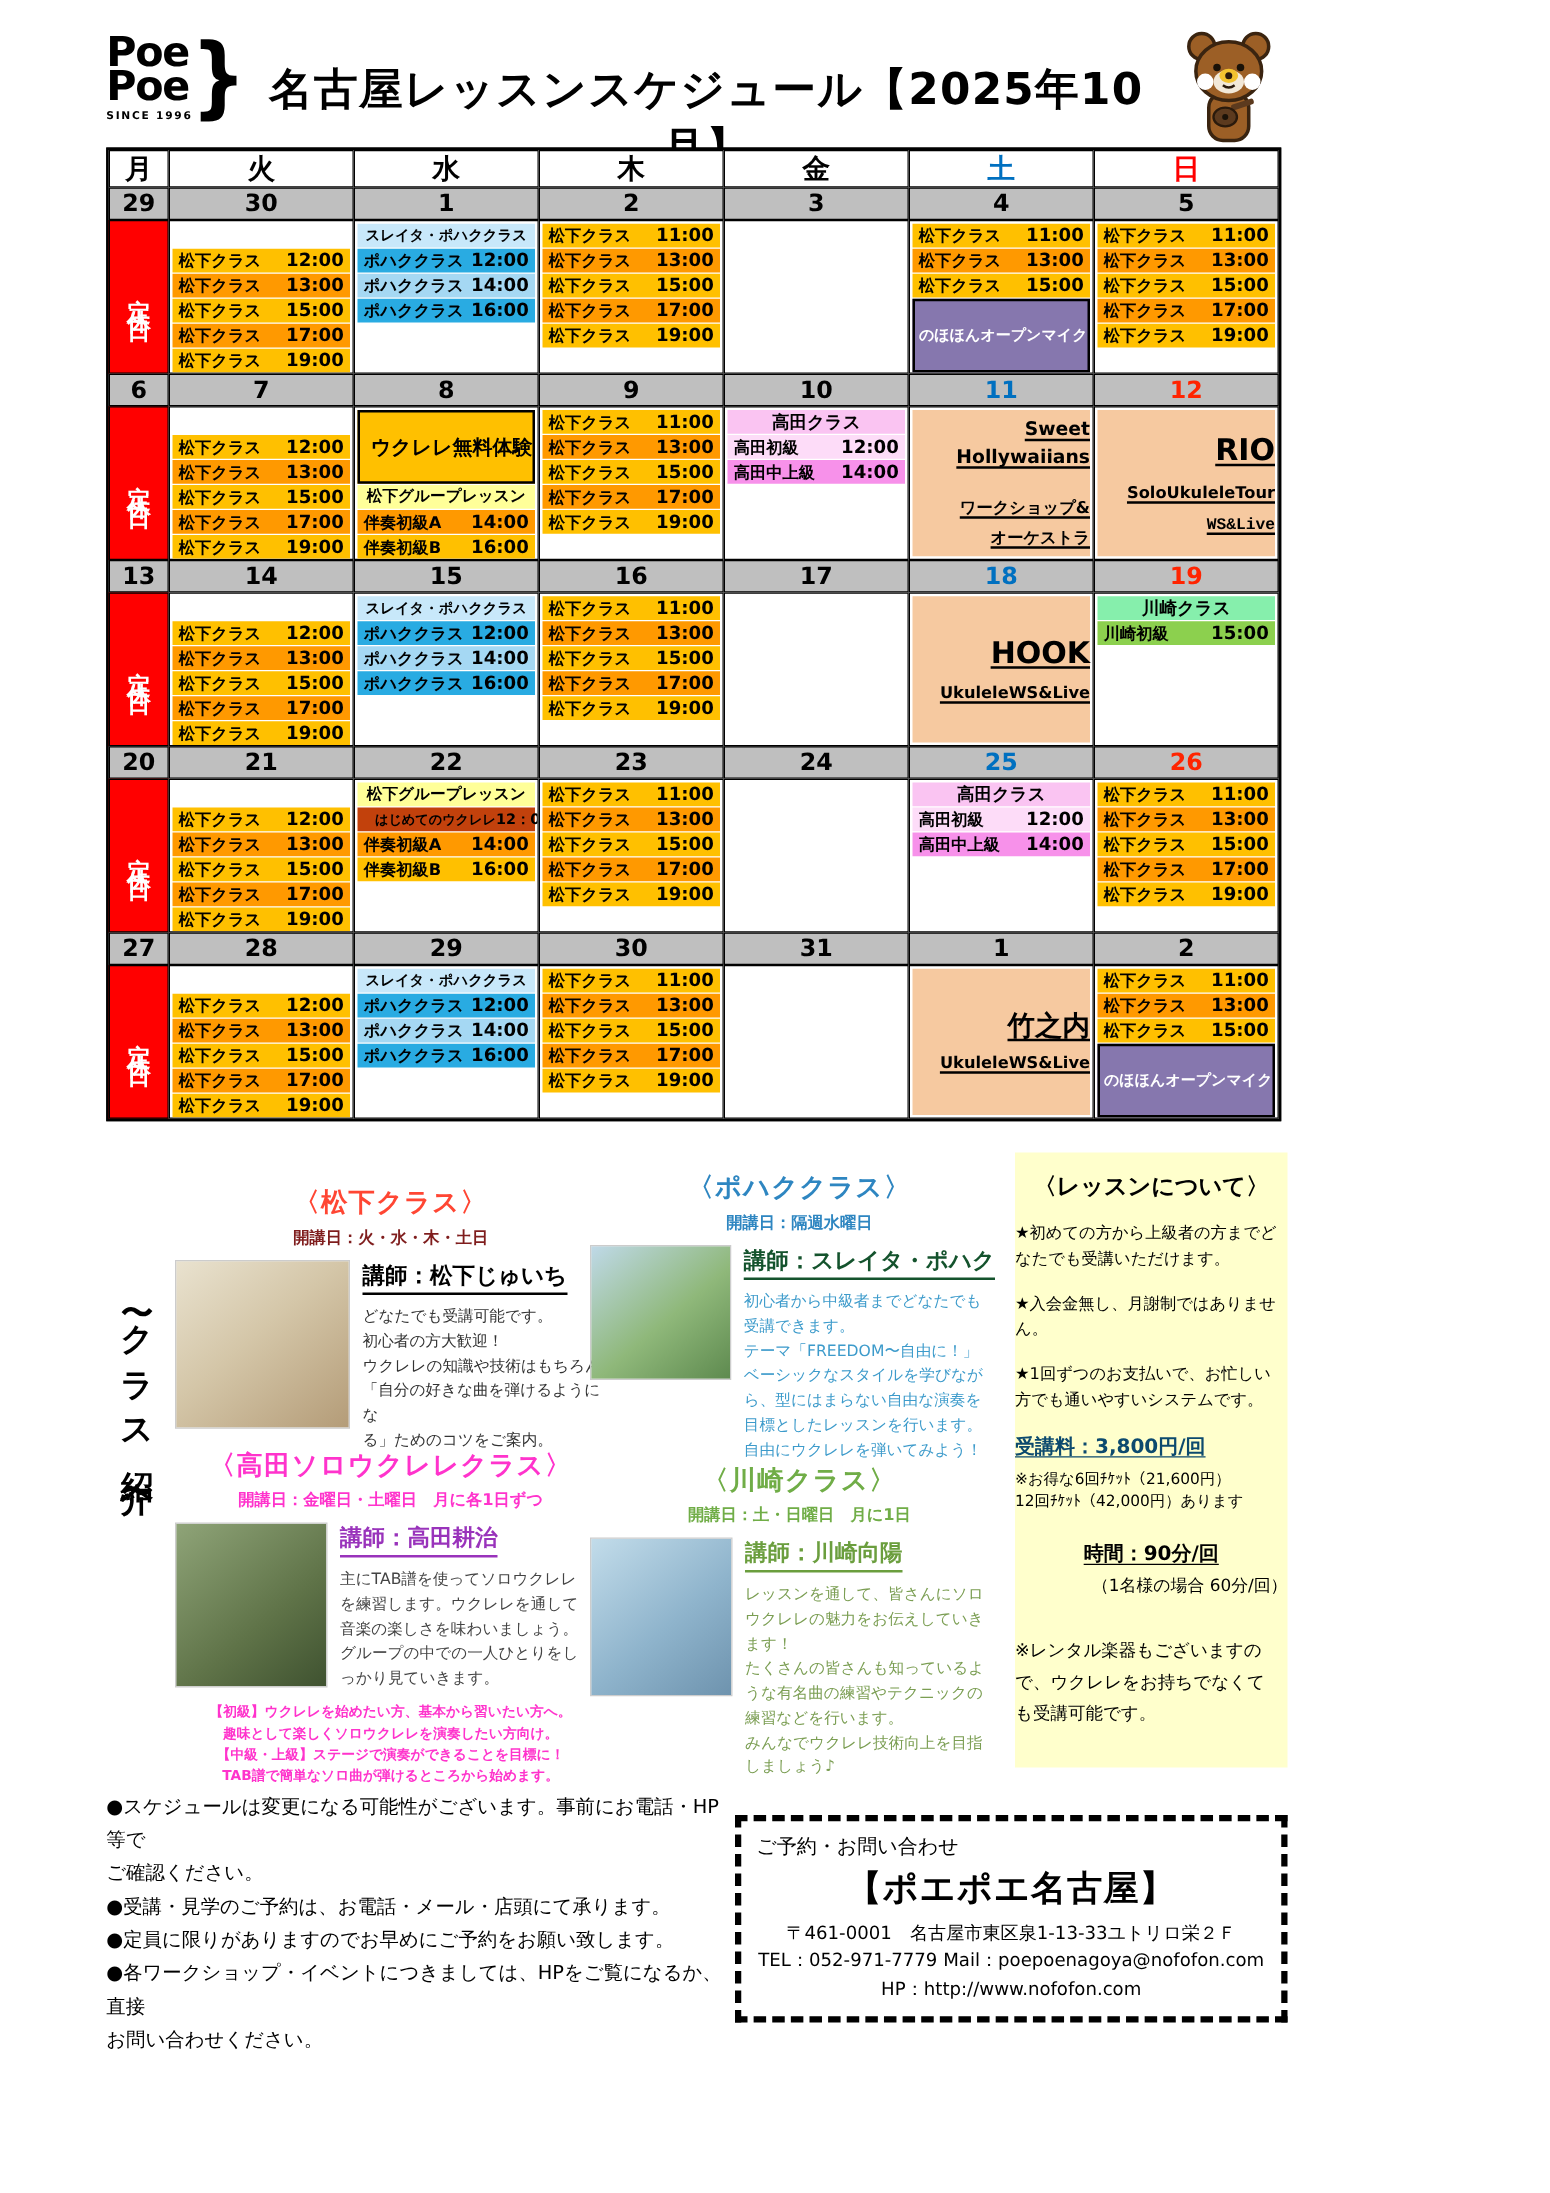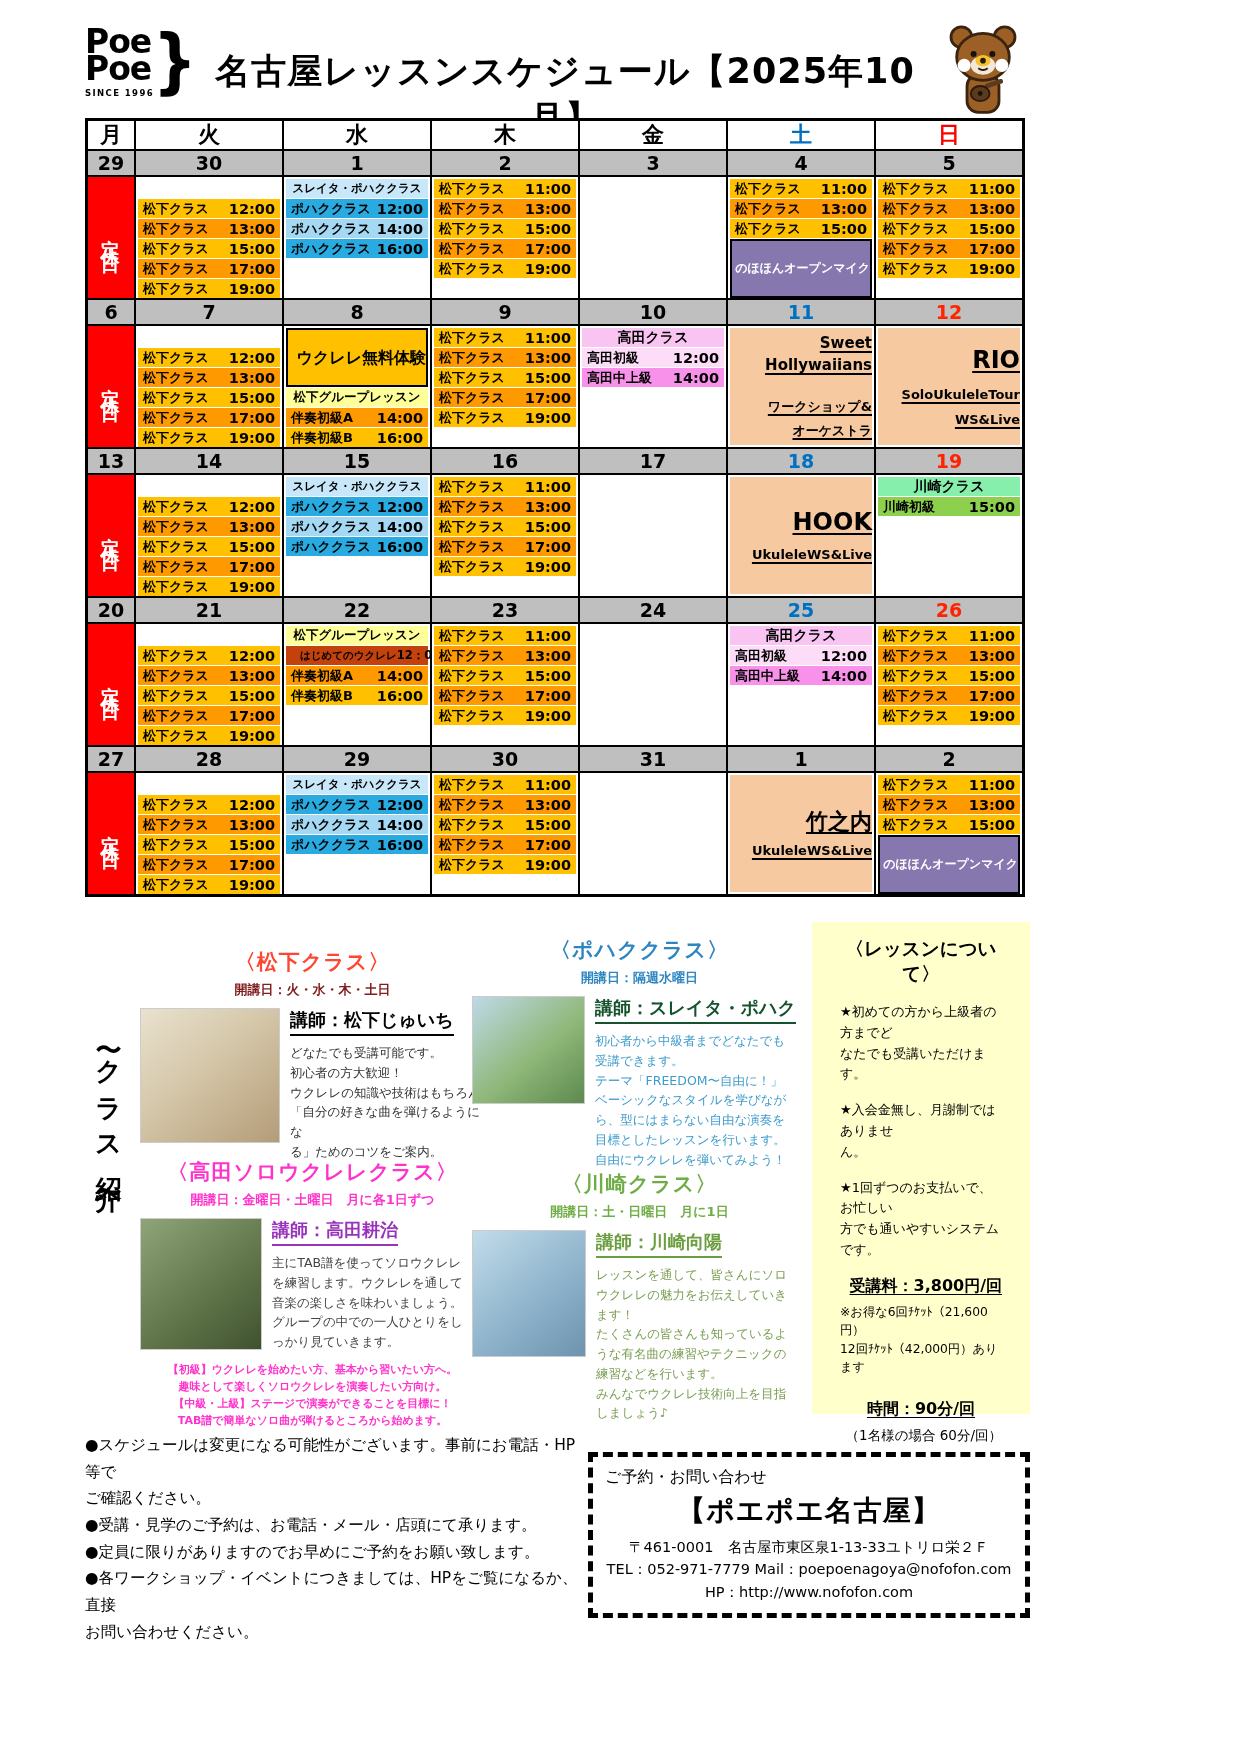--- a/index.html
+++ b/index.html
@@ -47,24 +47,24 @@
   .class-sched{text-align:center;font-size:13px;font-weight:bold;margin:5px 0 9px;}
   .class-row{display:flex;align-items:flex-start;}
   .class-photo{flex:0 0 auto;margin-right:10px;border:1px solid #CCC;}
   .class-teacher{font-size:18px;font-weight:bold;margin-bottom:7px;}
   .class-teacher span{display:inline-block;border-bottom:2px solid currentColor;padding-bottom:2px;}
   .class-body{font-size:12.5px;line-height:1.58;white-space:pre-line;font-weight:500;}
   .class-foot{font-size:11px;line-height:1.55;text-align:center;margin-top:9px;white-space:pre-line;font-weight:bold;}
 
   
   .lesson-box{position:absolute;left:812px;top:922px;width:218px;height:492px;background:#FFFFCC;
-              padding:14px 28px;color:#000;}
+              padding:14px 0;color:#000;}
   .lesson-title{text-align:center;font-size:18.5px;font-weight:bold;margin-bottom:16px;}
   .lesson-p{font-size:13px;line-height:1.6;margin-bottom:15px;white-space:pre-line;}
-  .lesson-fee{color:#000000;text-align:right;font-size:16px;font-weight:bold;text-decoration:underline;
+  .lesson-fee{color:#0c4a6e;text-align:left;font-size:16px;font-weight:bold;text-decoration:underline;
               text-underline-offset:3px;margin:12px 0 6px;}
   .lesson-note{font-size:12.3px;line-height:1.5;white-space:pre-line;}
   .lesson-time{text-align:center;font-size:16px;font-weight:bold;text-decoration:underline;
                text-underline-offset:3px;margin:22px 0 5px;}
   .lesson-note.center{text-align:right;font-size:13.5px;}
   .lesson-rental{font-size:14px;line-height:1.8;margin-top:30px;white-space:pre-line;}
 
   
   .notes{position:absolute;left:85px;top:1432px;width:505px;font-size:15.5px;line-height:1.72;
          white-space:pre-line;color:#000;}
@@ -318,21 +318,21 @@
             <div class="box-line u" style="font-size: 15px;">Sweet</div>
             <div class="box-line u" style="font-size: 15px; margin-top: 4px;">Hollywaiians</div>
             <div class="box-line u" style="font-size: 13px; margin-top: 24px;">ワークショップ&amp;</div>
             <div class="box-line u" style="font-size: 13px; margin-top: 8px;">オーケストラ</div>
           </div>
         </div>
         <div class="day-cell">
           <div class="box fill" style="background: rgb(246, 201, 160);">
             <div class="box-line u" style="font-size: 24px; margin-left: 40px;">RIO</div>
             <div class="box-line u" style="font-size: 13px; margin-top: 12px;">SoloUkuleleTour</div>
-            <div class="box-line u" style="font-size: 13px; margin-top: 8px;">WS&amp;Live</div>
+            <div class="box-line u" style="font-size: 13px; margin-top: 8px; font-family: Liberation Mono, monospace;">WS&amp;Live</div>
           </div>
         </div>
       </div>
       <div class="cal-grid">
         <div class="date-cell">13</div>
         <div class="date-cell">14</div>
         <div class="date-cell">15</div>
         <div class="date-cell">16</div>
         <div class="date-cell">17</div>
         <div class="date-cell" style="color: rgb(0, 112, 192);">18</div>

